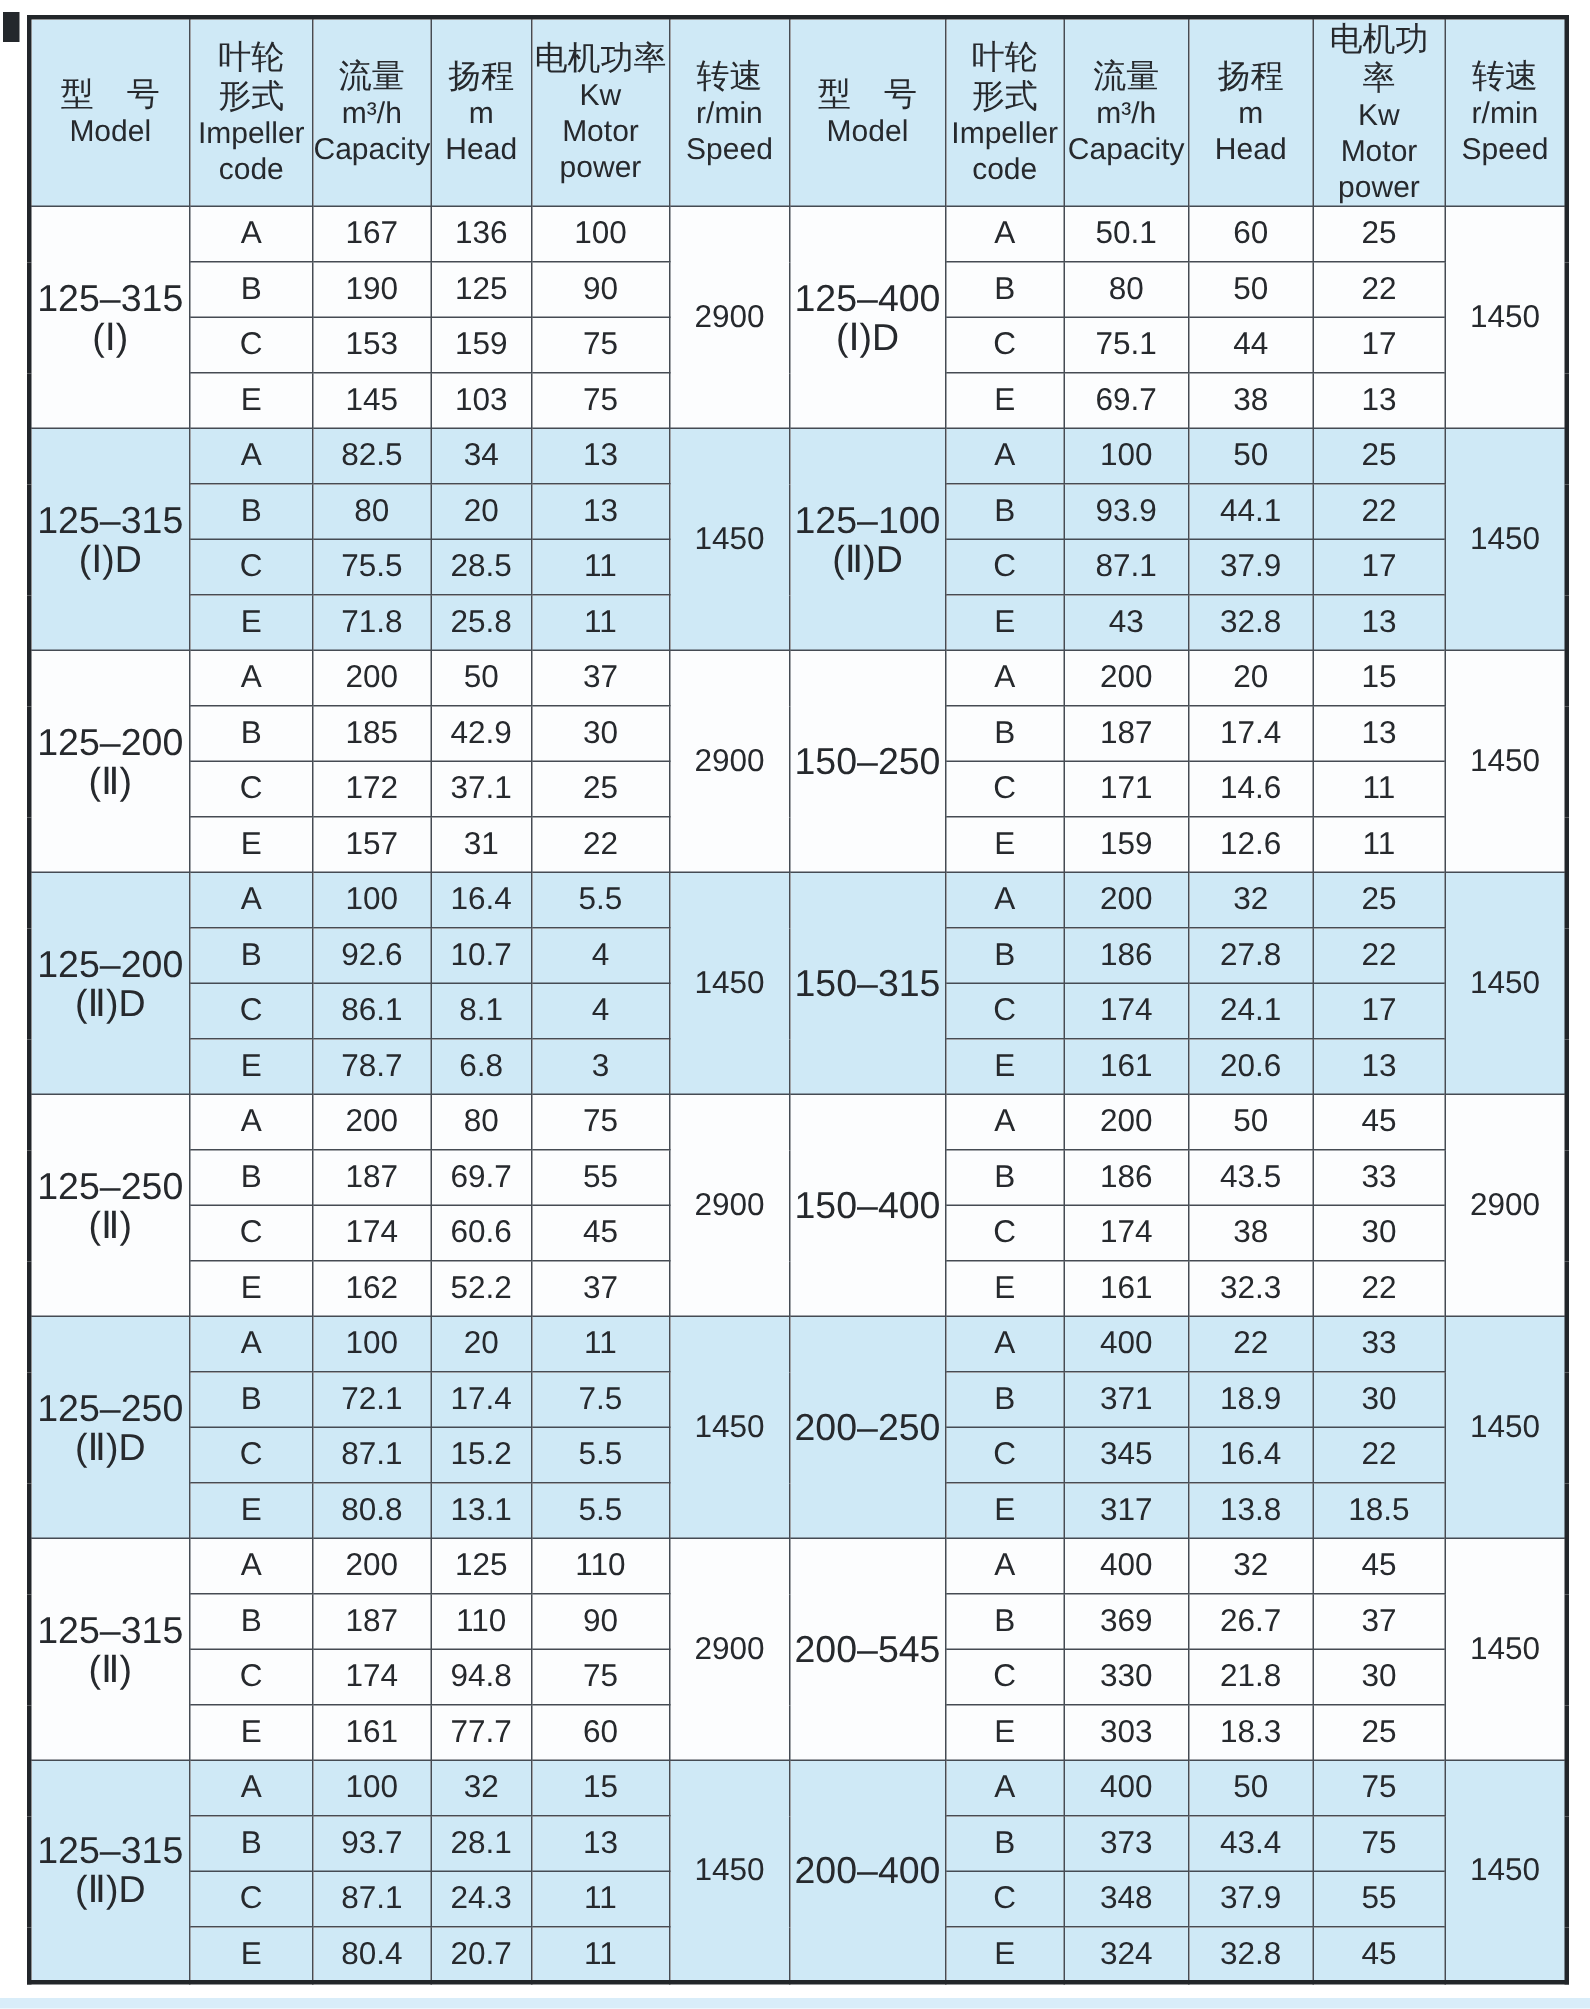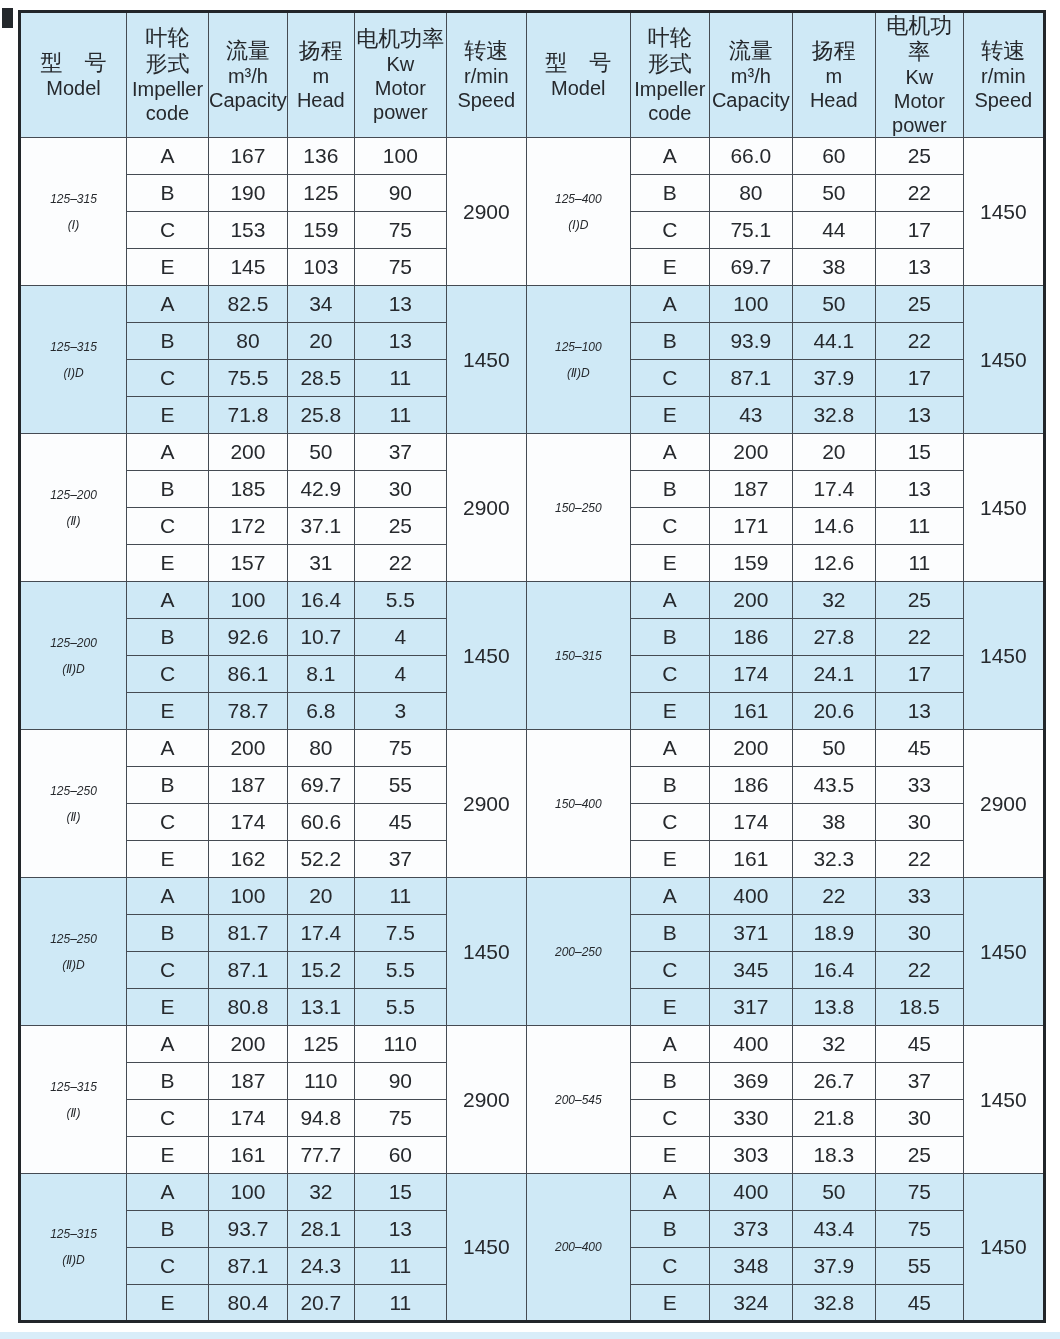--- a/index.html
+++ b/index.html
@@ -20,21 +20,21 @@
     text-align:center;vertical-align:middle;
     padding:0;overflow:hidden;
   }
   tr.hdr{height:100px;}
   tr.body-row{height:37px;}
   .band-white{background:#fcfdfe;}
   .band-blue{background:#cfe9f6;}
   th{background:#cfe9f6;font-weight:normal;}
   th .zh{font-size:22px;line-height:26px;color:#26292d;}
   th .en{font-size:20px;line-height:24px;color:#26292d;}
-  td.model-cell{font-size:12px;line-height:26px;font-style:italic;}
+  td.model-cell{font-size:25px;line-height:26px;}
   td.code-cell, td.num-cell, td.speed-cell{font-size:21px;}
 </style>
 </head>
 <body>
 
 <div class="artifact"></div>
 
 <table class="spec">
   <colgroup>
     <col style="width:107px">
@@ -125,21 +125,21 @@
         <td class="code-cell band-white">A</td>
         <td class="num-cell band-white">167</td>
         <td class="num-cell band-white">136</td>
         <td class="num-cell band-white">100</td>
         <td class="speed-cell band-white" rowspan="4">2900</td>
         <td class="model-cell band-white" rowspan="4">
           <div>125–400</div>
           <div>(Ⅰ)D</div>
         </td>
         <td class="code-cell band-white">A</td>
-        <td class="num-cell band-white">66.0</td>
+        <td class="num-cell band-white">50.1</td>
         <td class="num-cell band-white">60</td>
         <td class="num-cell band-white">25</td>
         <td class="speed-cell band-white" rowspan="4">1450</td>
       </tr>
       <tr class="body-row">
         <td class="code-cell band-white">B</td>
         <td class="num-cell band-white">190</td>
         <td class="num-cell band-white">125</td>
         <td class="num-cell band-white">90</td>
         <td class="code-cell band-white">B</td>
@@ -378,21 +378,21 @@
           <div>200–250</div>
         </td>
         <td class="code-cell band-blue">A</td>
         <td class="num-cell band-blue">400</td>
         <td class="num-cell band-blue">22</td>
         <td class="num-cell band-blue">33</td>
         <td class="speed-cell band-blue" rowspan="4">1450</td>
       </tr>
       <tr class="body-row">
         <td class="code-cell band-blue">B</td>
-        <td class="num-cell band-blue">81.7</td>
+        <td class="num-cell band-blue">72.1</td>
         <td class="num-cell band-blue">17.4</td>
         <td class="num-cell band-blue">7.5</td>
         <td class="code-cell band-blue">B</td>
         <td class="num-cell band-blue">371</td>
         <td class="num-cell band-blue">18.9</td>
         <td class="num-cell band-blue">30</td>
       </tr>
       <tr class="body-row">
         <td class="code-cell band-blue">C</td>
         <td class="num-cell band-blue">87.1</td>

